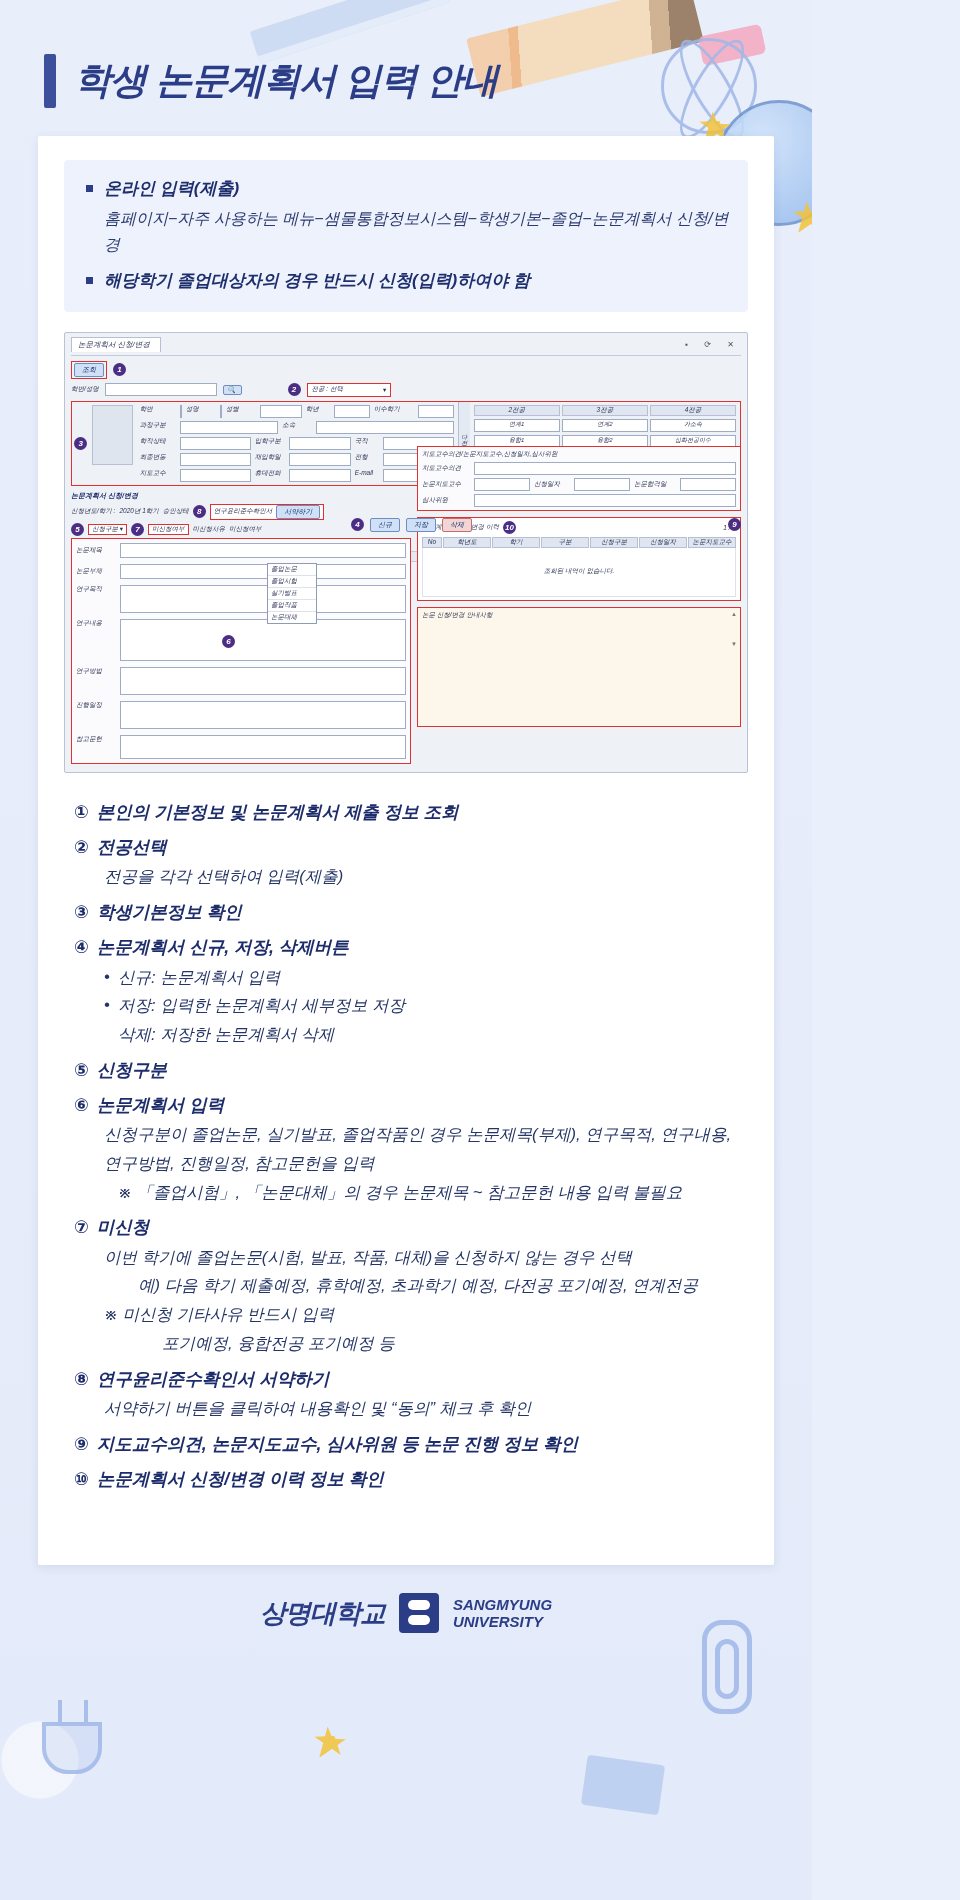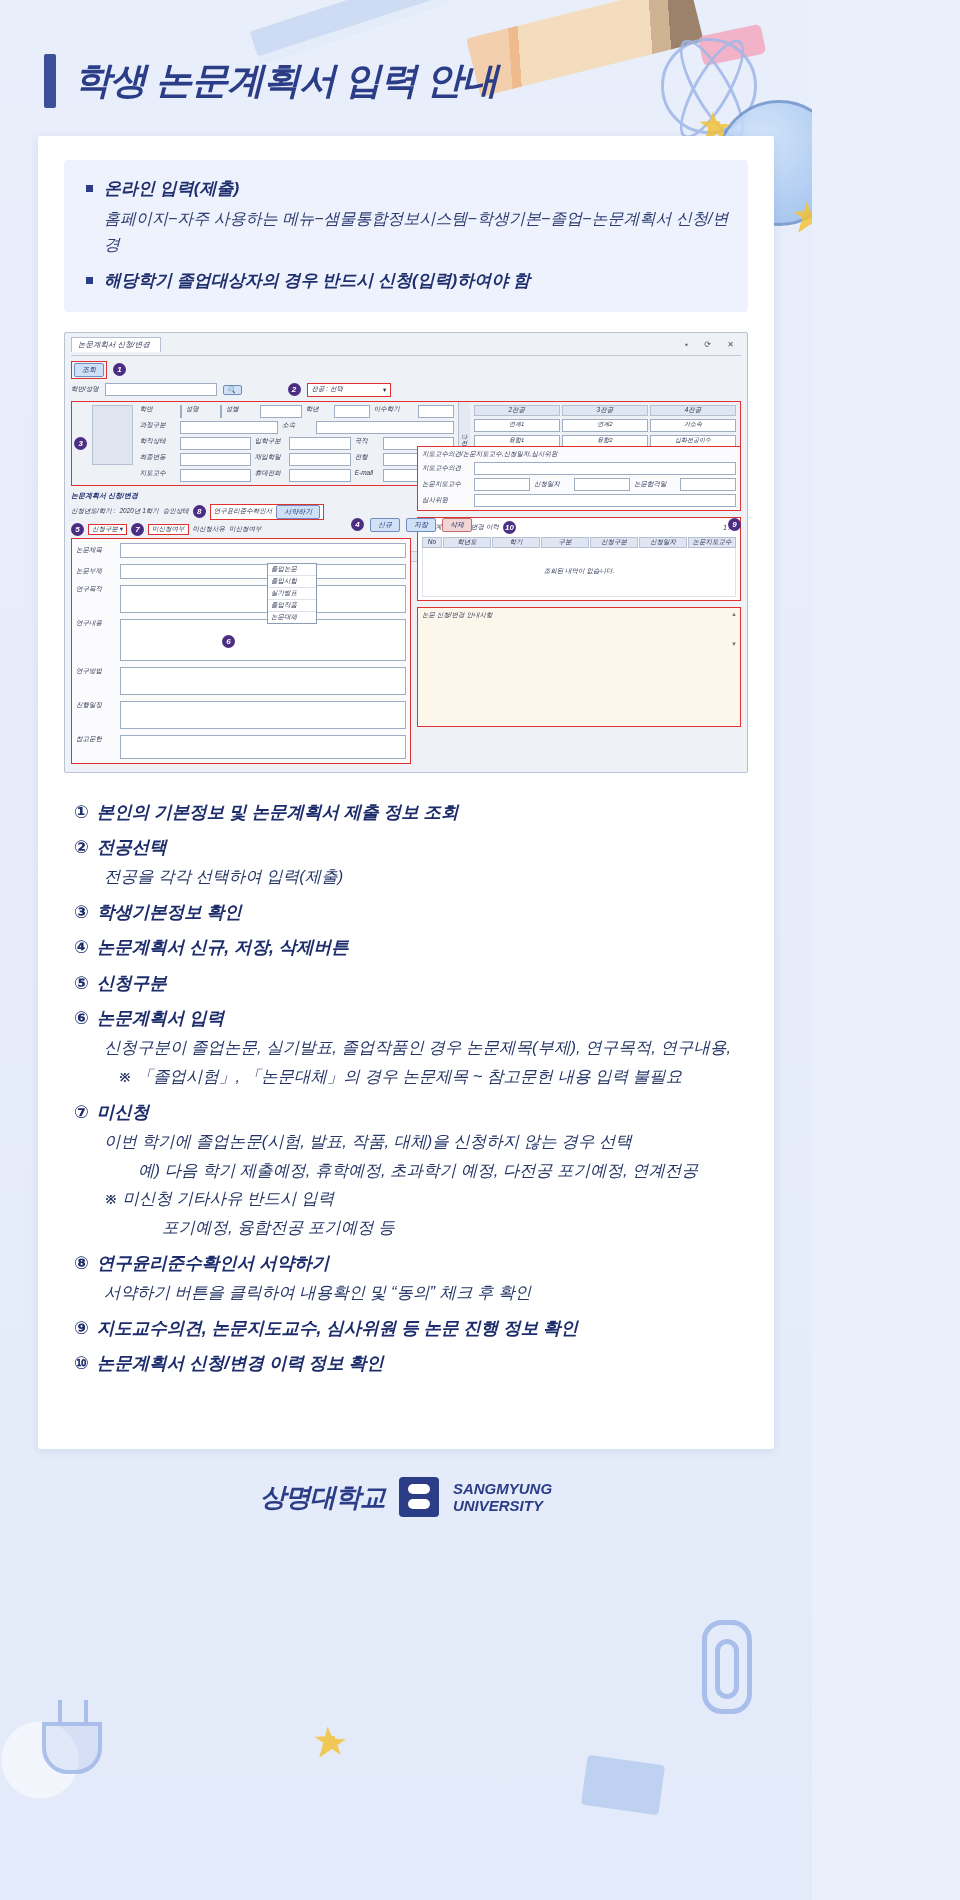--- a/index.html
+++ b/index.html
@@ -415,36 +415,42 @@
             <span class="g-num">③</span>
             <span>학생기본정보 확인</span>
           </div>
       </div>
 
       <div class="g-item">
         <div class="g-head">
             <span class="g-num">④</span>
             <span>논문계획서 신규, 저장, 삭제버튼</span>
           </div>
+        <div class="g-body">
+          <div class="line dot">신규: 논문계획서 입력</div>
+          <div class="line dot">저장: 입력한 논문계획서 세부정보 저장</div>
+          <div class="line ind">삭제: 저장한 논문계획서 삭제</div>
+        </div>
       </div>
 
       <div class="g-item">
         <div class="g-head">
             <span class="g-num">⑤</span>
             <span>신청구분</span>
           </div>
       </div>
 
       <div class="g-item">
         <div class="g-head">
             <span class="g-num">⑥</span>
             <span>논문계획서 입력</span>
           </div>
         <div class="g-body">
           <div class="line">신청구분이 졸업논문, 실기발표, 졸업작품인 경우 논문제목(부제), 연구목적, 연구내용,</div>
+          <div class="line">연구방법, 진행일정, 참고문헌을 입력</div>
           <div class="line ind">※ 「졸업시험」, 「논문대체」의 경우 논문제목 ~ 참고문헌 내용 입력 불필요</div>
         </div>
       </div>
 
       <div class="g-item">
         <div class="g-head">
             <span class="g-num">⑦</span>
             <span>미신청</span>
           </div>
         <div class="g-body">

